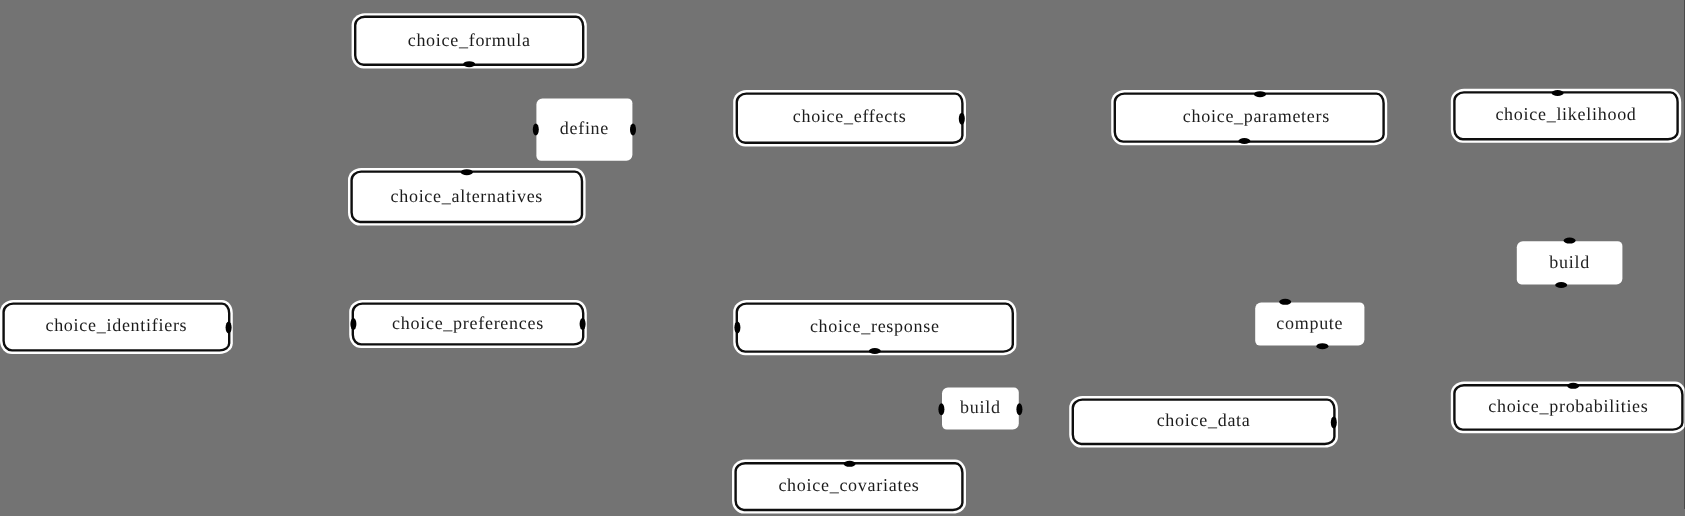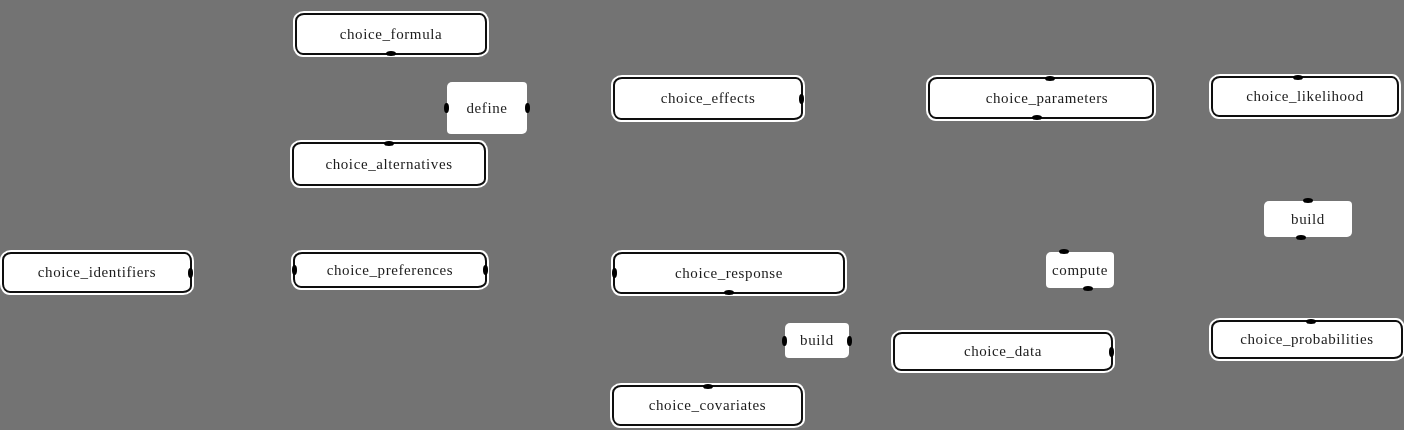--- a/index.html
+++ b/index.html
@@ -79,21 +79,21 @@
   .n-identifiers  { left: 2px;    top: 252px; width: 190px; height: 41px; }
   .n-preferences  { left: 293px;  top: 252px; width: 194px; height: 36px; }
   .n-response     { left: 613px;  top: 252px; width: 232px; height: 42px; }
   .n-data         { left: 893px;  top: 320px; width: 220px; height: 39px; margin-top: 12px; }
   .n-probabilities{ left: 1211px; top: 320px; width: 192px; height: 39px; }
   .n-covariates   { left: 612px;  top: 385px; width: 191px; height: 41px; }
 
   
   .c-define  { left: 447px;  top: 82px;  width: 80px; height: 52px; text-align: center; }
   .c-form    { left: 1264px; top: 201px; width: 88px; height: 36px; }
-  .c-compute { left: 1046px; top: 252px; width: 68px; height: 36px; }
+  .c-compute { left: 1046px; top: 252px; width: 91px; height: 36px; }
   .c-build   { left: 785px;  top: 323px; width: 64px; height: 35px; }
 </style>
 </head>
 <body>
 
 <div class="canvas">
 
   <div class="node n-formula">
     <span>choice_formula</span>
     <span class="notch h nb nx50"></span>

